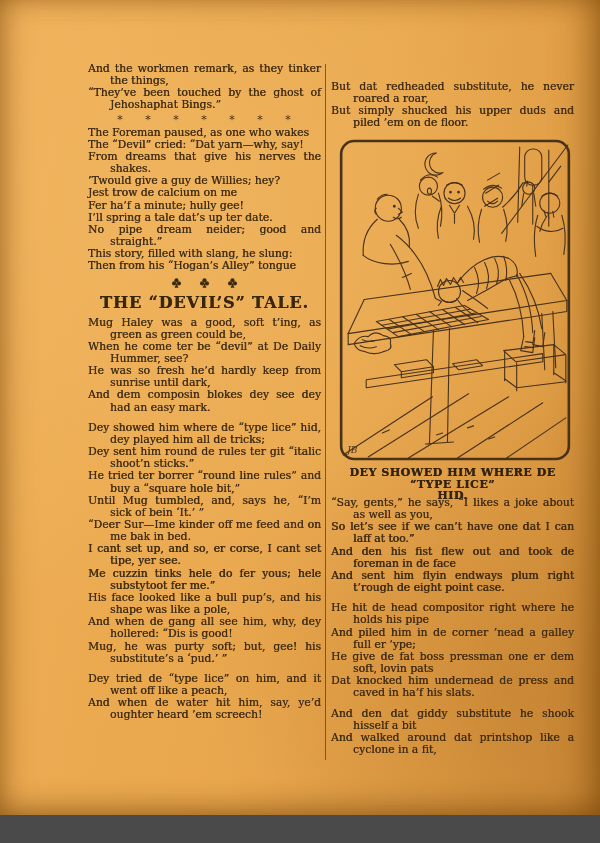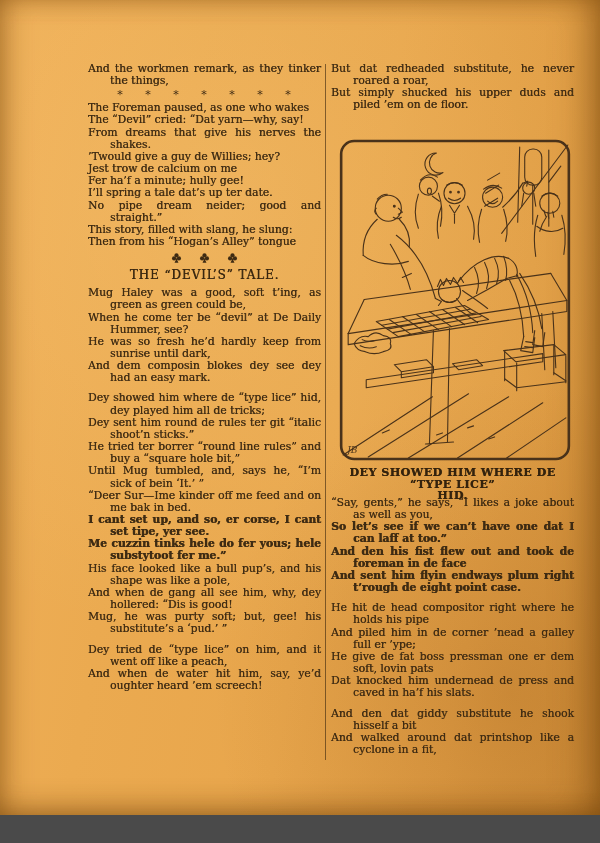--- a/index.html
+++ b/index.html
@@ -11,57 +11,58 @@
       linear-gradient(100deg,#f0b058 0%,#ebaa50 28%,#e8a64c 55%,#e19e45 78%,#d2903a 100%);
     box-shadow:
       inset 18px 0 30px -14px rgba(118,68,10,.50),
       inset -24px 0 38px -16px rgba(104,58,6,.55),
       inset 0 -18px 30px -14px rgba(104,58,6,.45),
       inset 0 14px 22px -12px rgba(160,100,28,.28);
     font-family:"DejaVu Serif", serif;
   }
   .col{position:absolute;color:#3e2b13;}
   .col-left{left:88px;top:63px;width:233px;}
-  .col-right-top{left:331px;top:63px;width:243px;}
+  .col-right-top{left:331px;top:81px;width:243px;}
   .col-right-bottom{left:331px;top:497px;width:243px;}
   .line{
     font-size:10.8px;line-height:12.15px;text-align:justify;
     padding-left:22px;text-indent:-22px;
     text-shadow:.35px 0 0 rgba(62,43,19,.8);
   }
   .line.gap{margin-top:8px;}
-  .line.bold{font-weight:bold;text-shadow:.5px 0 0 rgba(50,34,14,.9);}
+  .line.bold{font-weight:normal;text-shadow:.5px 0 0 rgba(50,34,14,.9);}
   .stars{
     text-align:center;font-size:11px;line-height:13px;margin:1px 0 1px;
     word-spacing:17px;letter-spacing:1px;color:#3e2b13;text-indent:0;
   }
   .ornaments{text-align:center;margin:4px 0 1px;line-height:10px;}
   .ornaments svg{margin:0 6px;vertical-align:middle;}
   .poem-title{
-    text-align:center;font-size:12px;font-weight:normal;letter-spacing:.9px;
+    text-align:center;font-size:16px;font-weight:bold;letter-spacing:.9px;
     margin:5px 0 5px;color:#38260f;text-shadow:.4px 0 0 rgba(56,38,15,.85);
   }
   .illustration{position:absolute;left:336px;top:136px;width:238px;height:328px;}
   .caption{
     position:absolute;left:331px;top:467px;width:243px;text-align:center;
     color:#33220d;font-weight:bold;font-size:11px;line-height:11.5px;letter-spacing:.55px;
     text-shadow:.35px 0 0 rgba(51,34,13,.85);
   }
   .col-rule{position:absolute;left:325px;top:64px;width:1.2px;height:696px;background:rgba(62,41,15,.62);}
 </style>
 </head>
 <body>
 
 <div class="page">
 
   <div class="col-rule"></div>
 
   <div class="col col-left">
     <div>
         <div class="line">And the workmen remark, as they tinker the things,</div>
+        <div class="line">“They’ve been touched by the ghost of Jehoshaphat Bings.”</div>
       </div>
     <div class="stars">* * * * * * *</div>
     <div>
         <div class="line">The Foreman paused, as one who wakes</div>
         <div class="line">The “Devil” cried: “Dat yarn—why, say!</div>
         <div class="line">From dreams that give his nerves the shakes.</div>
         <div class="line">’Twould give a guy de Willies; hey?</div>
         <div class="line">Jest trow de calcium on me</div>
         <div class="line">Fer ha’f a minute; hully gee!</div>
         <div class="line">I’ll spring a tale dat’s up ter date.</div>

